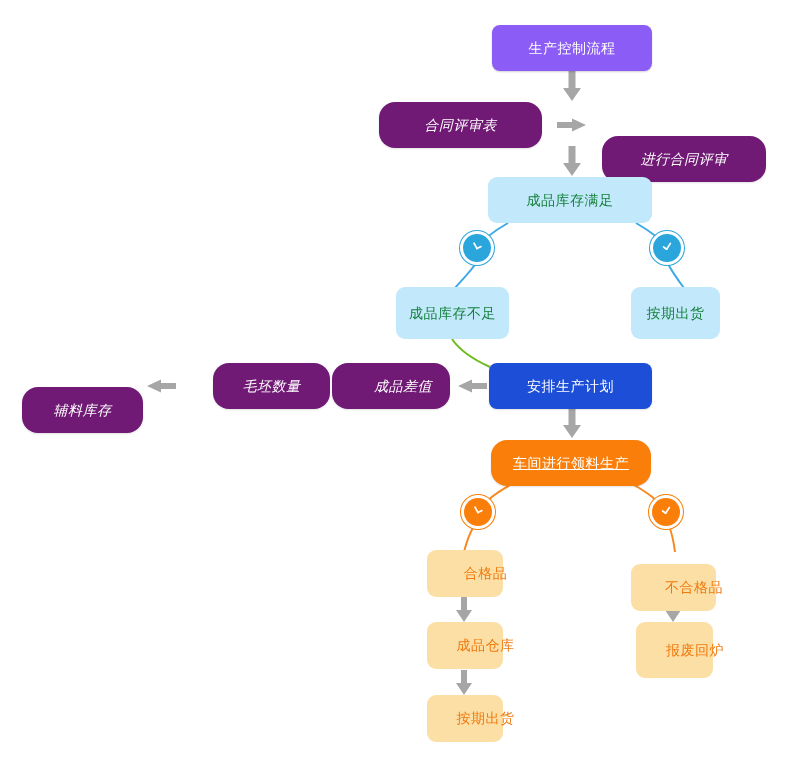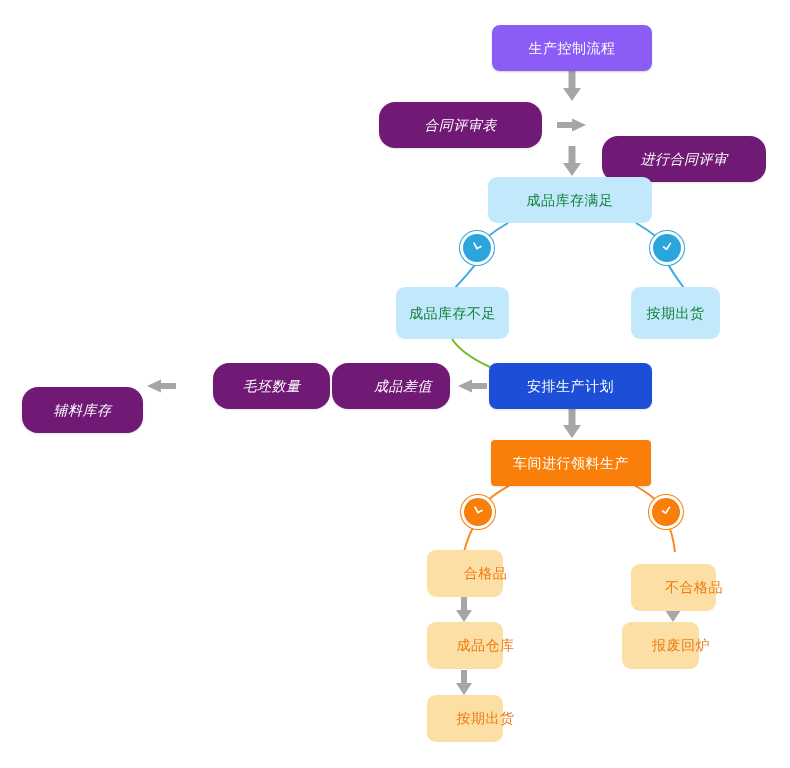--- a/index.html
+++ b/index.html
@@ -59,22 +59,23 @@
   }
   .n-green {
     background: #1d4ed8;
     color: #ffffff;
     border-radius: 8px;
     box-shadow: 0 1px 2px rgba(0,0,0,0.12);
   }
   .n-orange {
     background: #f97e0a;
     color: #ffffff;
-    border-radius: 4px;
+    border-radius: 16px;
     box-shadow: 0 1px 2px rgba(0,0,0,0.12);
+    text-decoration: underline;
   }
   .n-lightorange {
     background: #fcdfa5;
     color: #ef7a10;
     border-radius: 9px;
     padding-left: 41px;
   }
   .badge {
     position: absolute;
     width: 28px;
@@ -225,17 +226,17 @@
       <path d="M8.6 10.2 L5.6 8" stroke="#ffffff" stroke-width="1.7" stroke-linecap="round" fill="none"></path>
     </svg>
   </div>
 
   <div class="node n-lightorange" style="left:427px; top:550px; width:76px; height:47px;">合格品</div>
 
   <div class="node n-lightorange" style="left:631px; top:564px; width:85px; height:47px;">不合格品</div>
 
   <div class="node n-lightorange" style="left:427px; top:622px; width:76px; height:47px;">成品仓库</div>
 
-  <div class="node n-lightorange" style="left:622px; top:622px; width:77px; height:47px;">报废回炉</div>
+  <div class="node n-lightorange" style="left:636px; top:622px; width:77px; height:56px;">报废回炉</div>
 
   <div class="node n-lightorange" style="left:427px; top:695px; width:76px; height:47px;">按期出货</div>
 
 </div>
 
 </body></html>

